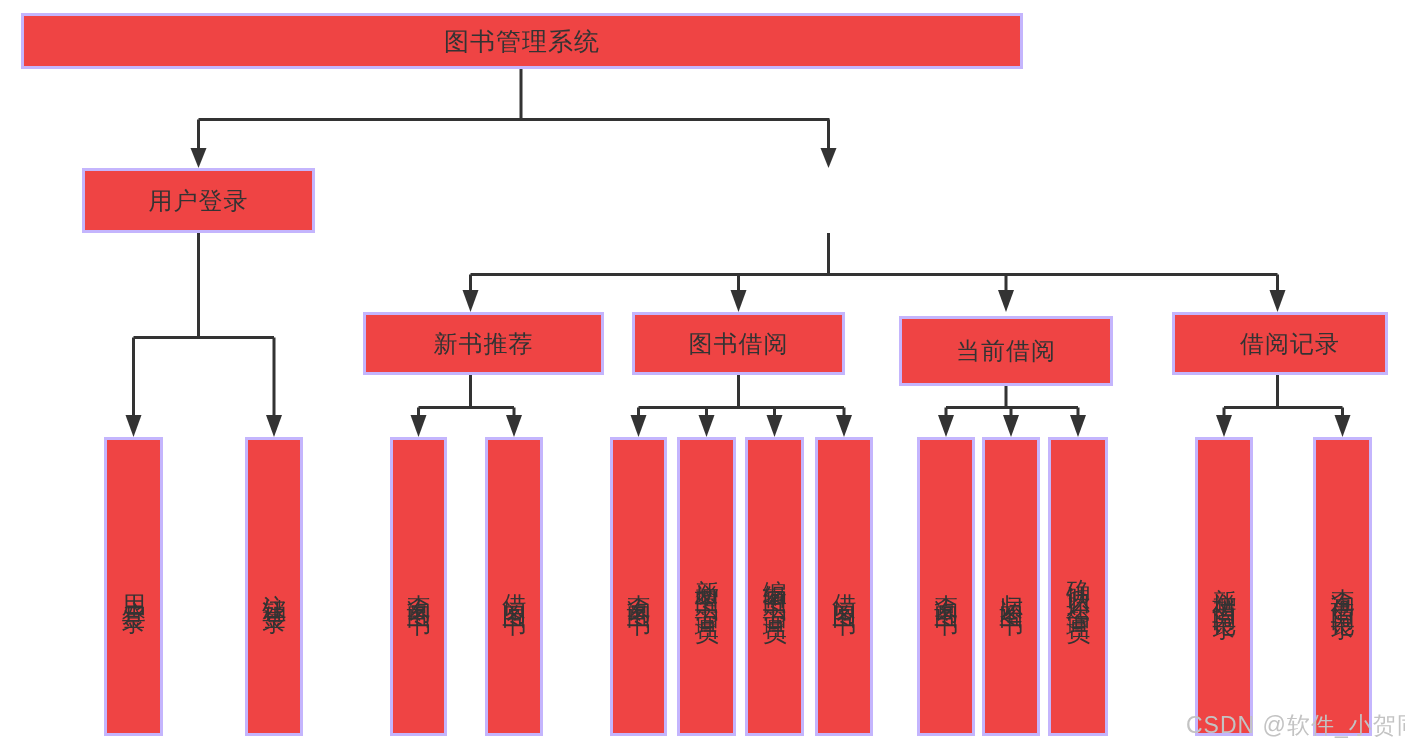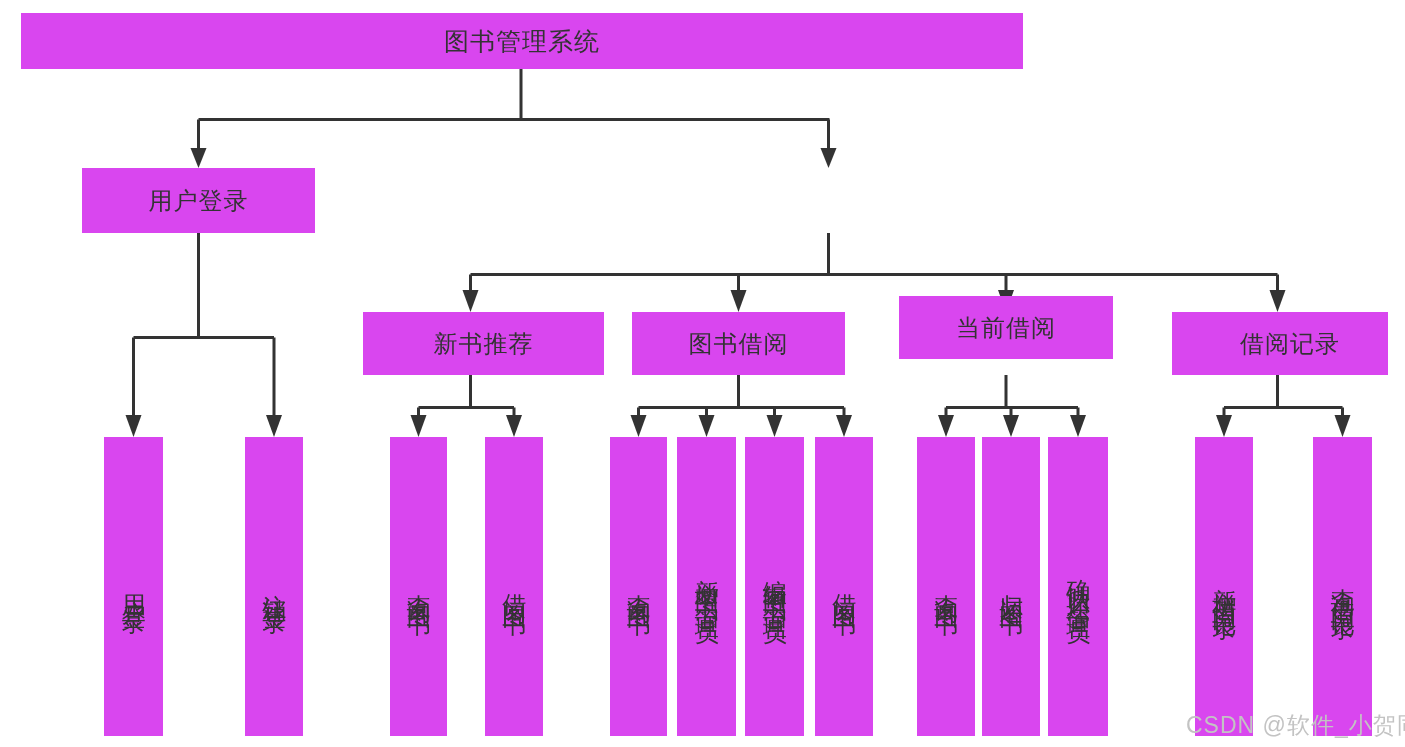--- a/index.html
+++ b/index.html
@@ -18,22 +18,22 @@
   #connectors {
     position: absolute;
     left: 0; top: 0;
     width: 1405px;
     height: 747px;
     z-index: 1;
   }
   .node {
     position: absolute;
     box-sizing: border-box;
-    border: 3px solid #d946ef;
-    background: #d946ef;
+    border: 3px solid #c4b5fd;
+    background: #ef4444;
     display: flex;
     align-items: center;
     justify-content: center;
     z-index: 2;
     color: #333333;
   }
   .node .lbl {
     font-size: 24px;
     letter-spacing: 1px;
     white-space: nowrap;
@@ -128,21 +128,21 @@
   <div class="node" style="left:82px; top:168px; width:233px; height:65px;">
     <span class="lbl">用户登录</span>
   </div>
 
   <div class="node" style="left:363px; top:312px; width:241px; height:63px;">
     <span class="lbl">新书推荐</span>
   </div>
   <div class="node" style="left:632px; top:312px; width:213px; height:63px;">
     <span class="lbl">图书借阅</span>
   </div>
-  <div class="node" style="left:899px; top:296px; width:214px; height:63px;">
+  <div class="node" style="left:899px; top:316px; width:214px; height:70px;">
     <span class="lbl">当前借阅</span>
   </div>
   <div class="node" style="left:1172px; top:312px; width:216px; height:63px;padding-left:20px;">
     <span class="lbl">借阅记录</span>
   </div>
 
   <div class="node leaf" style="left:104px; top:437px; width:59px; height:299px;">
     <span class="lbl">用户登录</span>
   </div>
   <div class="node leaf" style="left:245px; top:437px; width:58px; height:299px;">

